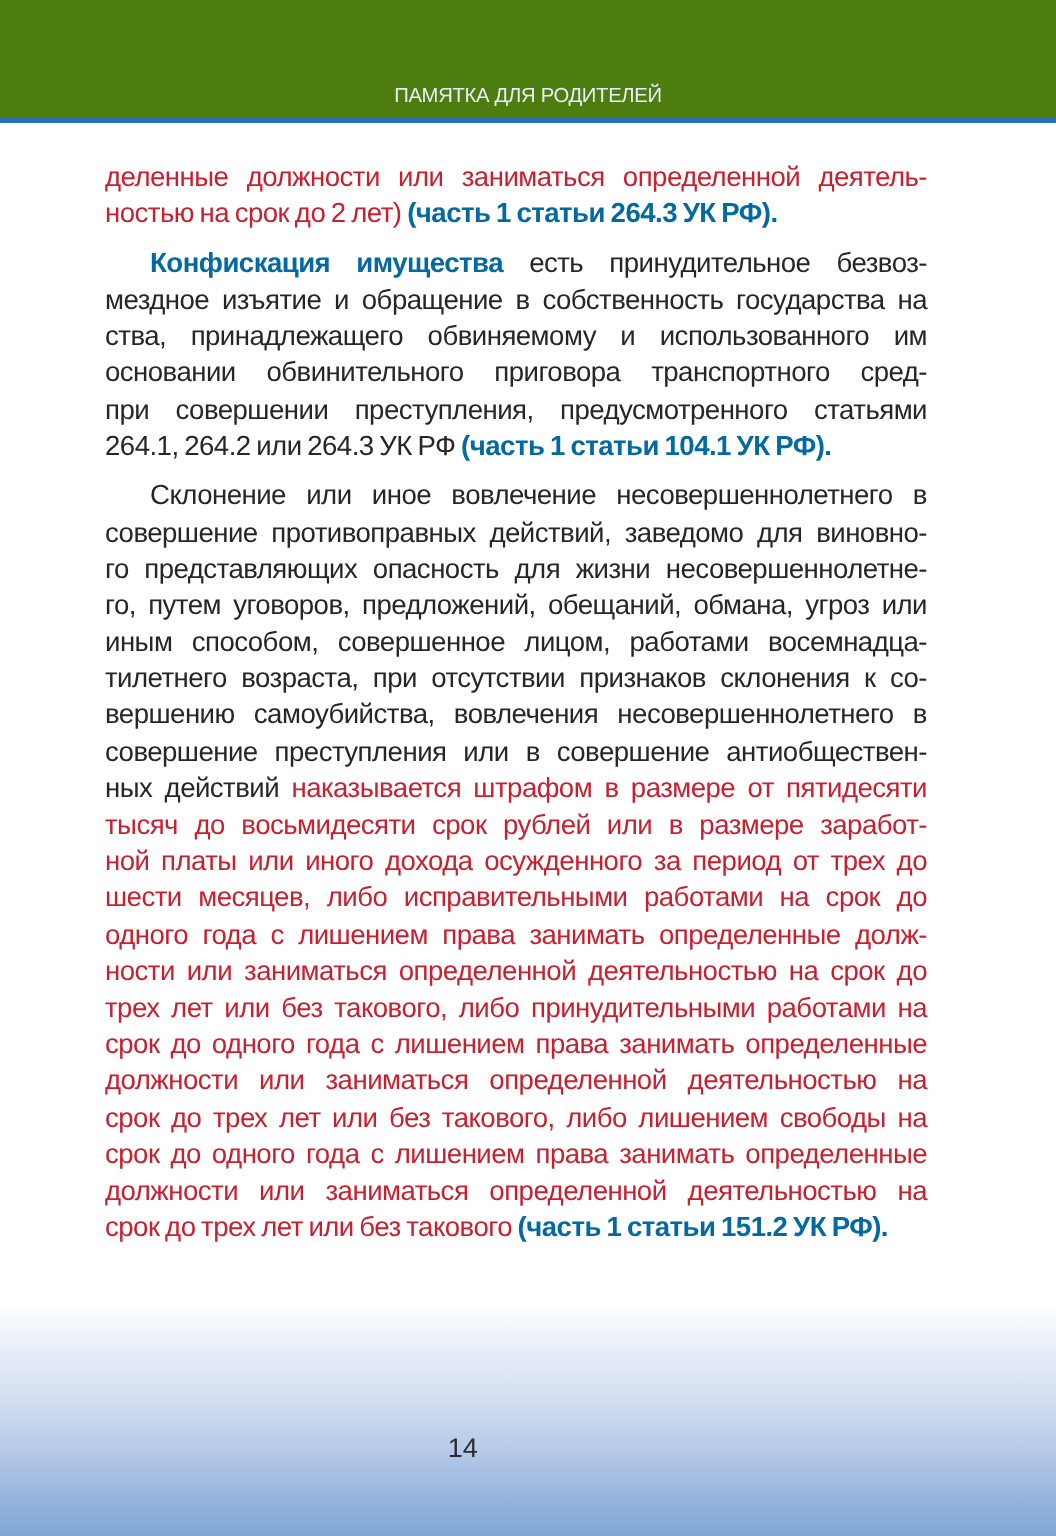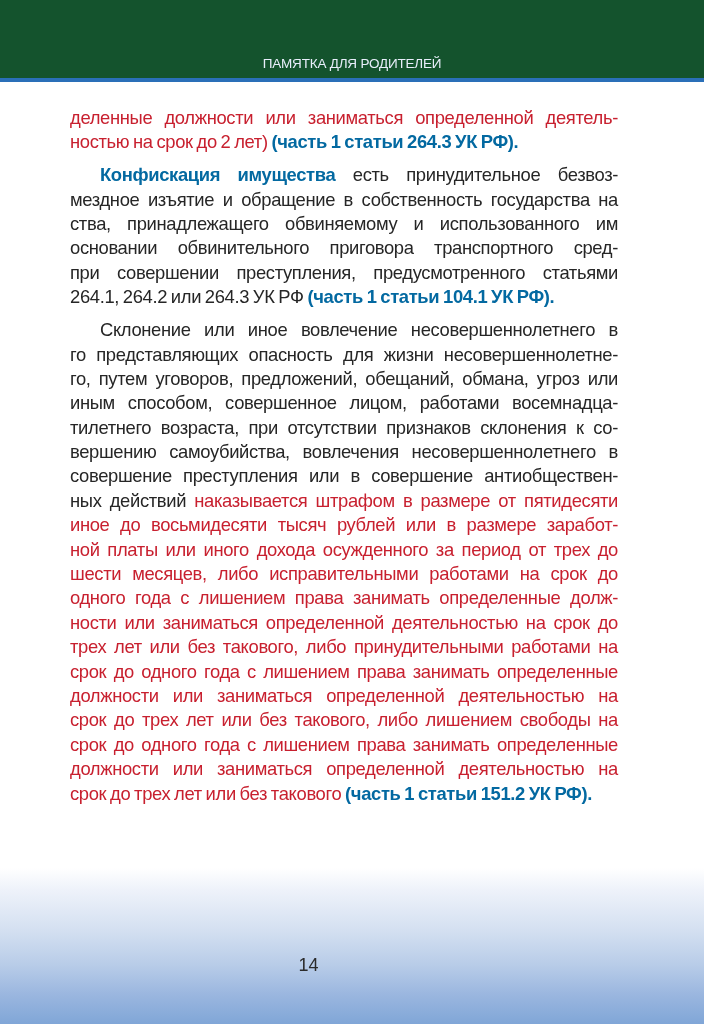--- a/index.html
+++ b/index.html
@@ -25,21 +25,21 @@
         #d4e0f1 930px,
         #b8cce8 965px,
         #9ab6df 995px,
         #80a6d7 1024px);
     }
     .header {
       position: absolute;
       left: 0; top: 0;
       width: 704px;
       height: 78px;
-      background: #14532d;
+      background: #4d7c0f;
     }
     .header-stripe {
       position: absolute;
       left: 0; top: 78px;
       width: 704px;
       height: 4px;
       background: #2a6fb8;
     }
     .header-title {
       position: absolute;
@@ -116,28 +116,29 @@
     <span class="line indent"><span class="bold">Конфискация имущества</span><span> есть принудительное безвоз-</span></span>
     <span class="line"><span>мездное изъятие и обращение в собственность государства на</span></span>
     <span class="line"><span>ства, принадлежащего обвиняемому и использованного им</span></span>
     <span class="line"><span>основании обвинительного приговора транспортного сред-</span></span>
     <span class="line"><span>при совершении преступления, предусмотренного статьями</span></span>
     <span class="line last"><span>264.1, 264.2 или 264.3 УК РФ </span><span class="bold">(часть 1 статьи 104.1 УК РФ).</span></span>
   </div>
 
   <div class="para">
     <span class="line indent"><span>Склонение или иное вовлечение несовершеннолетнего в</span></span>
+    <span class="line"><span>совершение противоправных действий, заведомо для виновно-</span></span>
     <span class="line"><span>го представляющих опасность для жизни несовершеннолетне-</span></span>
     <span class="line"><span>го, путем уговоров, предложений, обещаний, обмана, угроз или</span></span>
     <span class="line"><span>иным способом, совершенное лицом, работами восемнадца-</span></span>
     <span class="line"><span>тилетнего возраста, при отсутствии признаков склонения к со-</span></span>
     <span class="line"><span>вершению самоубийства, вовлечения несовершеннолетнего в</span></span>
     <span class="line"><span>совершение преступления или в совершение антиобществен-</span></span>
     <span class="line"><span>ных действий  </span><span class="red">наказывается штрафом в размере от пятидесяти</span></span>
-    <span class="line"><span class="red">иное до восьмидесяти тысяч рублей или в размере заработ-</span></span>
+    <span class="line"><span class="red">тысяч до восьмидесяти срок рублей или в размере заработ-</span></span>
     <span class="line"><span class="red">ной платы или иного дохода осужденного за период от трех до</span></span>
     <span class="line"><span class="red">шести месяцев, либо исправительными работами на срок до</span></span>
     <span class="line"><span class="red">одного года с лишением права занимать определенные долж-</span></span>
     <span class="line"><span class="red">ности или заниматься определенной деятельностью на срок до</span></span>
     <span class="line"><span class="red">трех лет или без такового, либо принудительными работами на</span></span>
     <span class="line"><span class="red">срок до одного года с лишением права занимать определенные</span></span>
     <span class="line"><span class="red">должности или заниматься определенной деятельностью на</span></span>
     <span class="line"><span class="red">срок до трех лет или без такового, либо лишением свободы на</span></span>
     <span class="line"><span class="red">срок до одного года с лишением права занимать определенные</span></span>
     <span class="line"><span class="red">должности или заниматься определенной деятельностью на</span></span>

